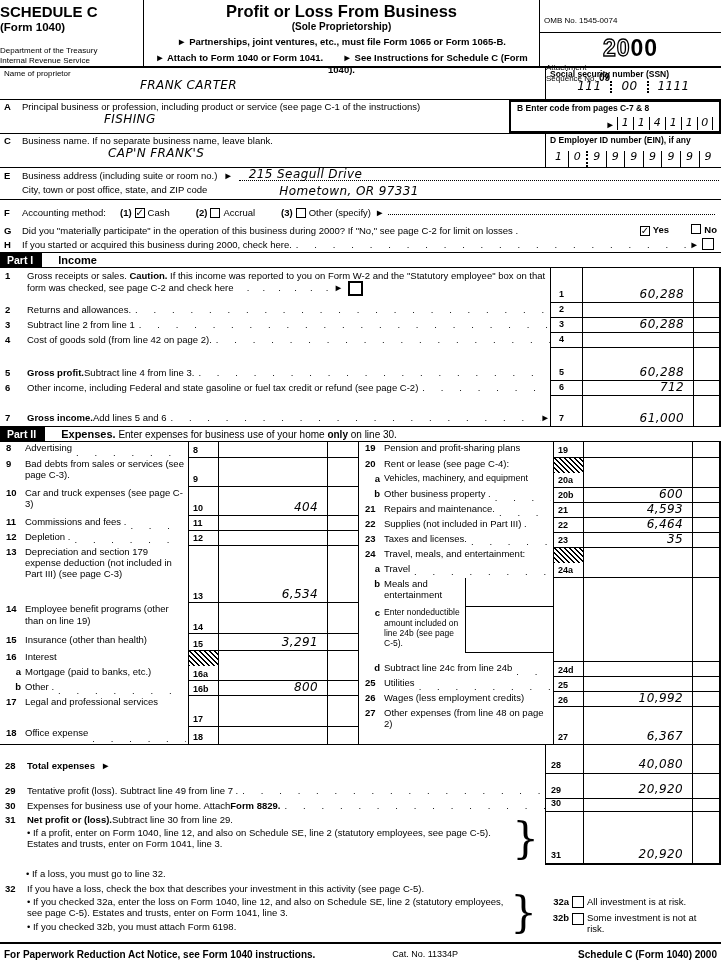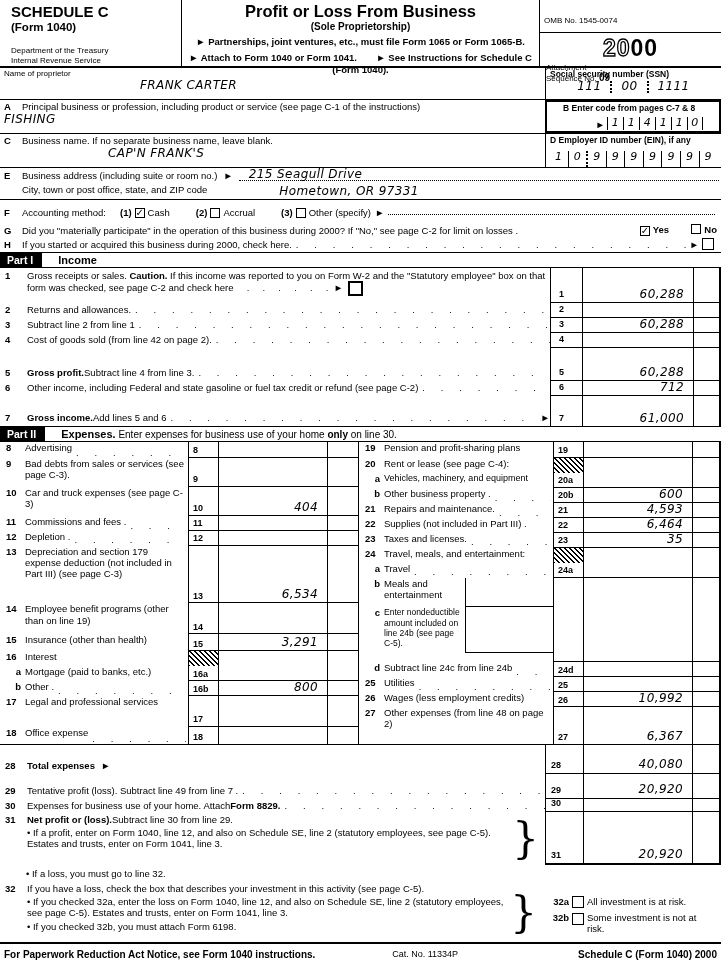--- a/index.html
+++ b/index.html
@@ -12,21 +12,21 @@
 .chip{background:#000;color:#fff;font-weight:bold;font-size:10.5px;padding:1px 9px 2px 7px}
 .cb{display:inline-block;width:10px;height:10px;border:1.5px solid #000;font-size:10px;line-height:8px;text-align:center;vertical-align:-1px;margin:0 3px;flex:none}
 .cb-lg{width:15px;height:15px;border-width:2.5px;line-height:11px;vertical-align:middle;margin-left:5px}
 .leader{flex:1;overflow:hidden;white-space:pre;padding:0 4px;align-self:flex-end;min-width:0}
 .hatch{background:repeating-linear-gradient(45deg,#000 0 1px,#fff 1px 3.5px)}
 .arrow{font-weight:bold;flex:none}
 .nb{border-bottom:none !important}
 .bb2{border-bottom:2px solid #000 !important}
 
 .hdr{display:flex;height:68px;border-bottom:2px solid #000}
-.hdr-l{width:182px;border-right:1.5px solid #000;padding:3px 11px}
+.hdr-l{width:144px;border-right:1.5px solid #000;padding:3px 0}
 .hdr-c{flex:1;text-align:center;padding-top:2px}
 .hdr-r{width:182px;border-left:1.5px solid #000;display:flex;flex-direction:column}
 .omb{font-size:8px;border-bottom:1px solid #000;padding:16px 4px;height:15px}
 .year{font-size:23px;font-weight:bold;text-align:center;letter-spacing:1px;line-height:30px}
 .y-out{color:#fff;-webkit-text-stroke:1.3px #000}
 
 .idrow{display:flex;border-bottom:1px solid #000}
 .idr{width:176px;border-left:1.5px solid #000;padding:1px 4px;flex:none}
 
 .pbar{height:16px;border-top:1.5px solid #000;border-bottom:1.5px solid #000;display:flex;align-items:stretch;font-size:10px}
@@ -117,23 +117,23 @@
       </div>
     </div>
   </div>
 
   <div class="flex" style="height:34px;border-bottom:1px solid #000">
     <div style="flex:1;padding:1px 4px">
       <div class="flex">
         <span class="b" style="width:18px">A</span>
         <span>Principal business or profession, including product or service (see page C-1 of the instructions)</span>
       </div>
-      <div class="hw" style="">FISHING</div>
-    </div>
-    <div style="width:176px;border:2.5px solid #000;padding:1px 16px;display:flex;flex-direction:column;justify-content:space-between">
+      <div class="hw" style="margin-left:100px">FISHING</div>
+    </div>
+    <div style="width:212px;border:2.5px solid #000;padding:1px 6px;display:flex;flex-direction:column;justify-content:space-between">
       <div class="b" style="font-size:8.5px">
         <span>B</span>
         <span>Enter code from pages C-7 &amp; 8</span>
       </div>
       <div class="flex" style="align-items:flex-end;justify-content:flex-end">
         <span class="arrow" style="margin-right:2px">►</span>
         <span class="hw" style="width:16px;border-left:1px solid #000;text-align:center;font-size:11px">1</span>
         <span class="hw" style="width:16px;border-left:1px solid #000;text-align:center;font-size:11px">1</span>
         <span class="hw" style="width:16px;border-left:1px solid #000;text-align:center;font-size:11px">4</span>
         <span class="hw" style="width:16px;border-left:1px solid #000;text-align:center;font-size:11px">1</span>

